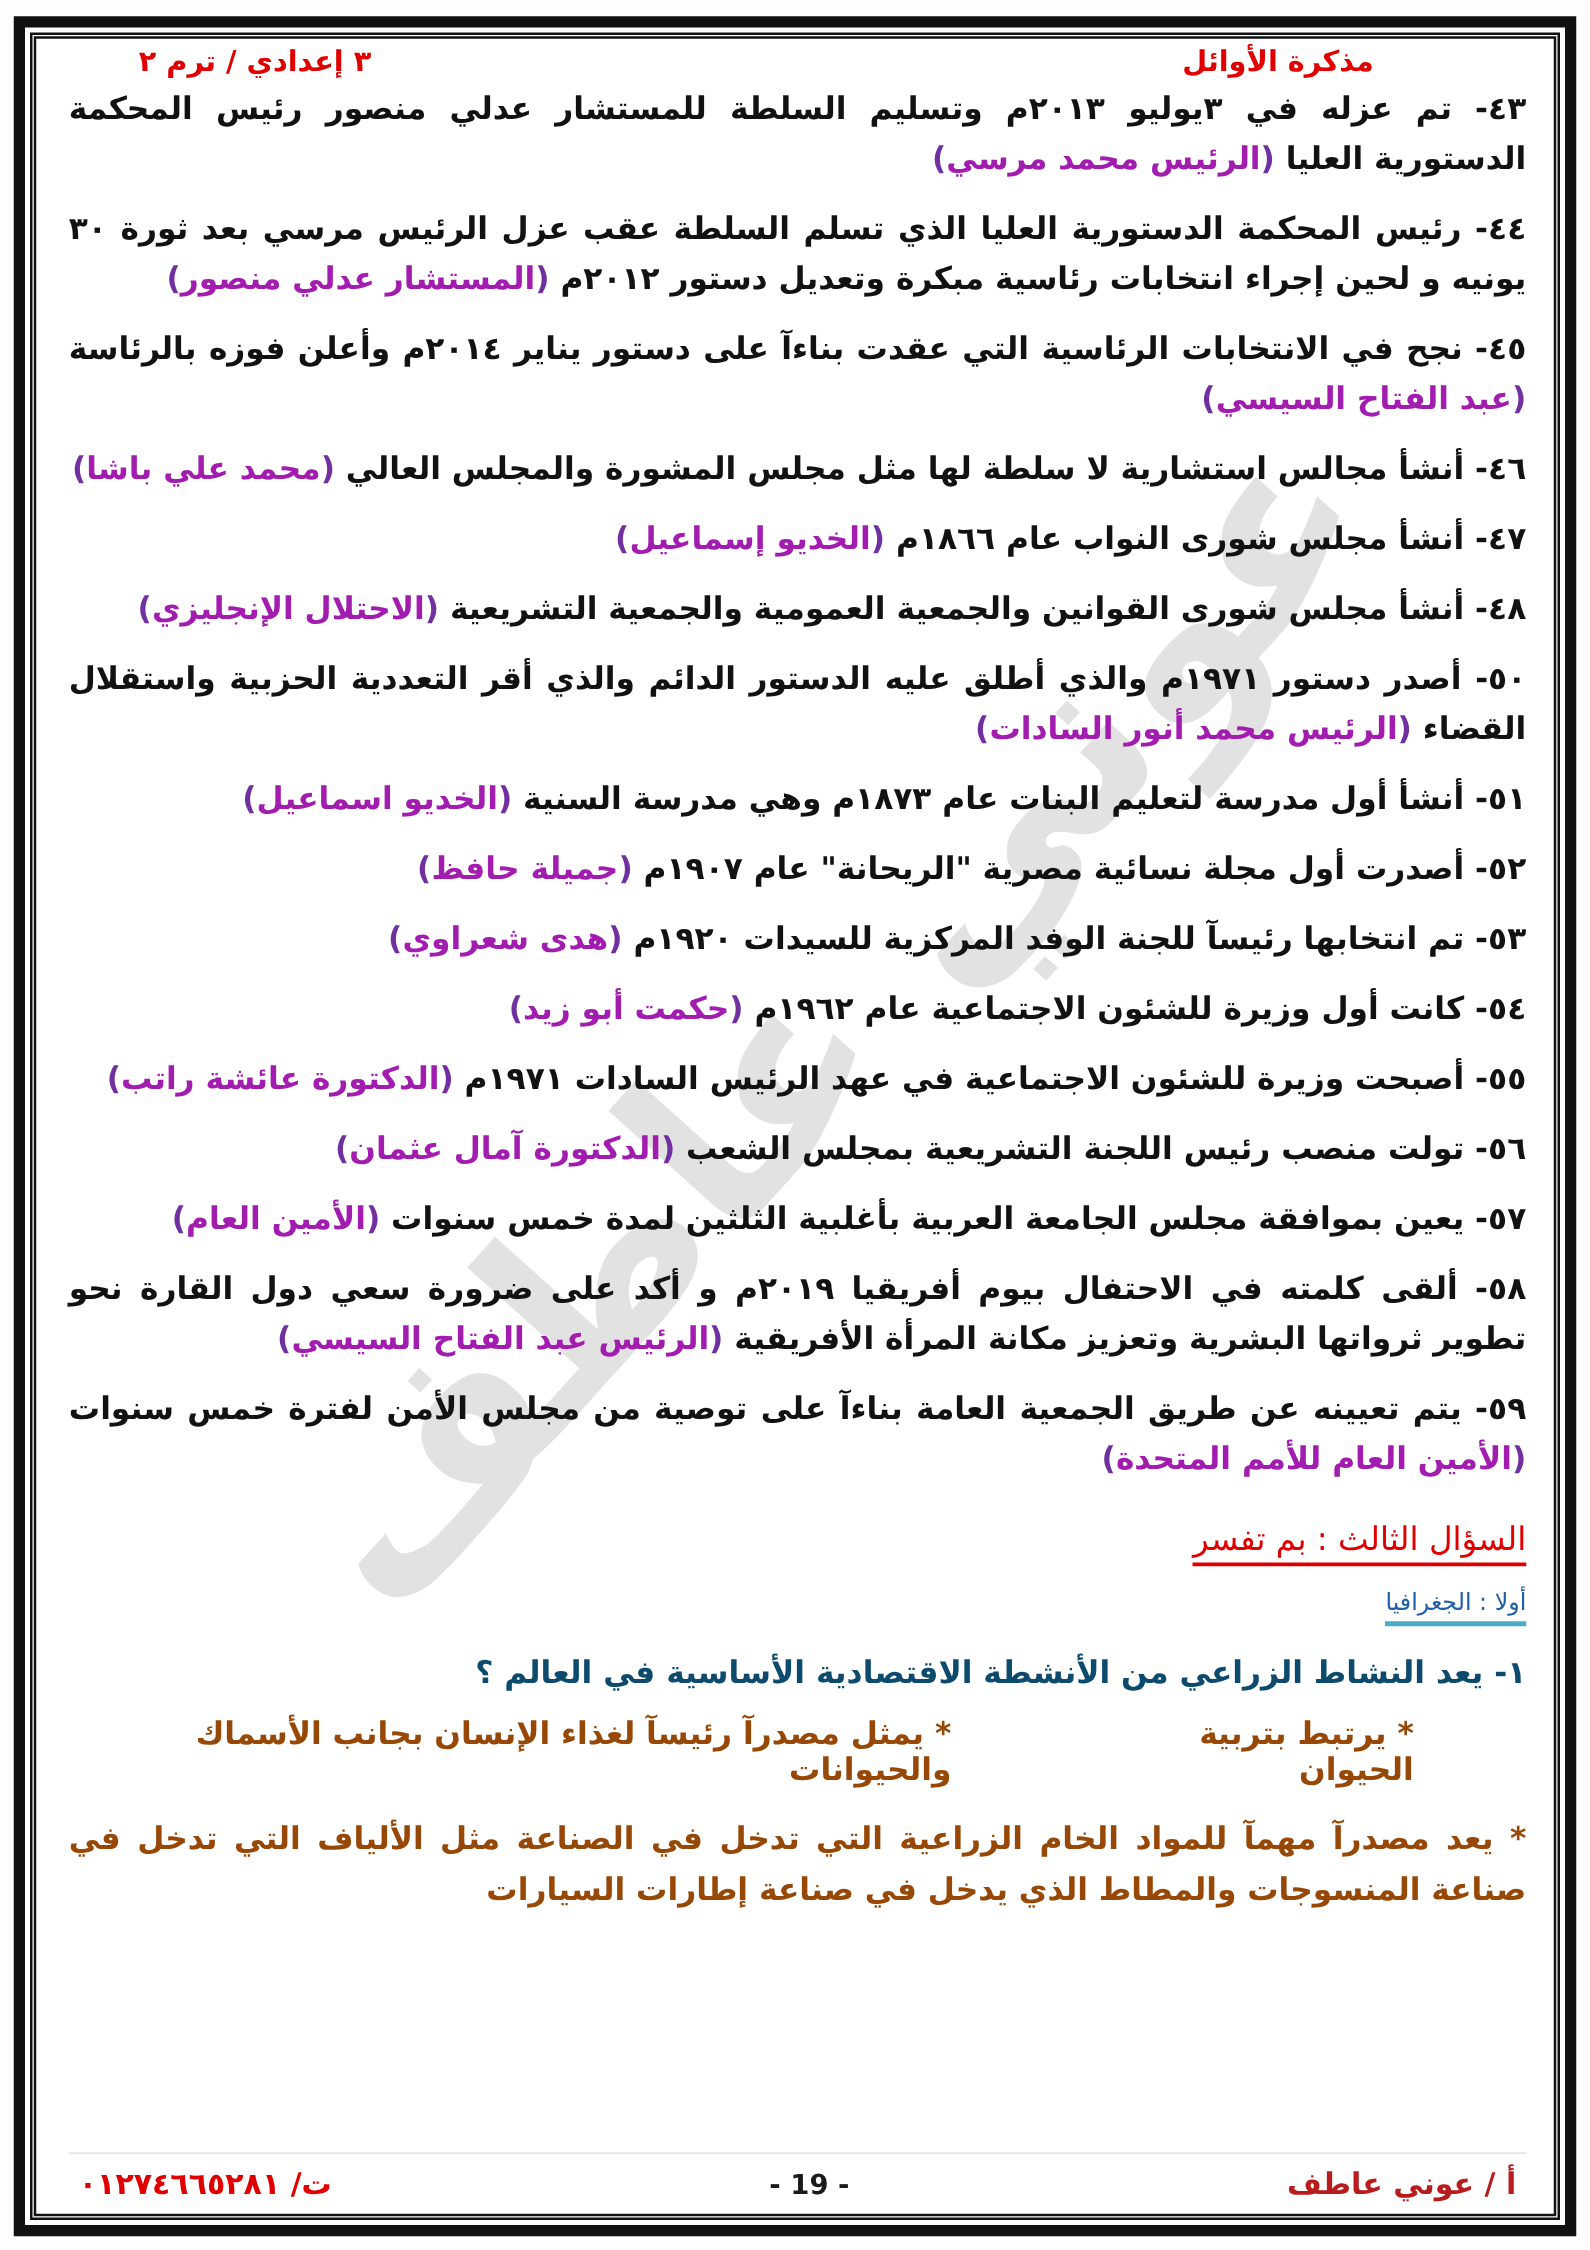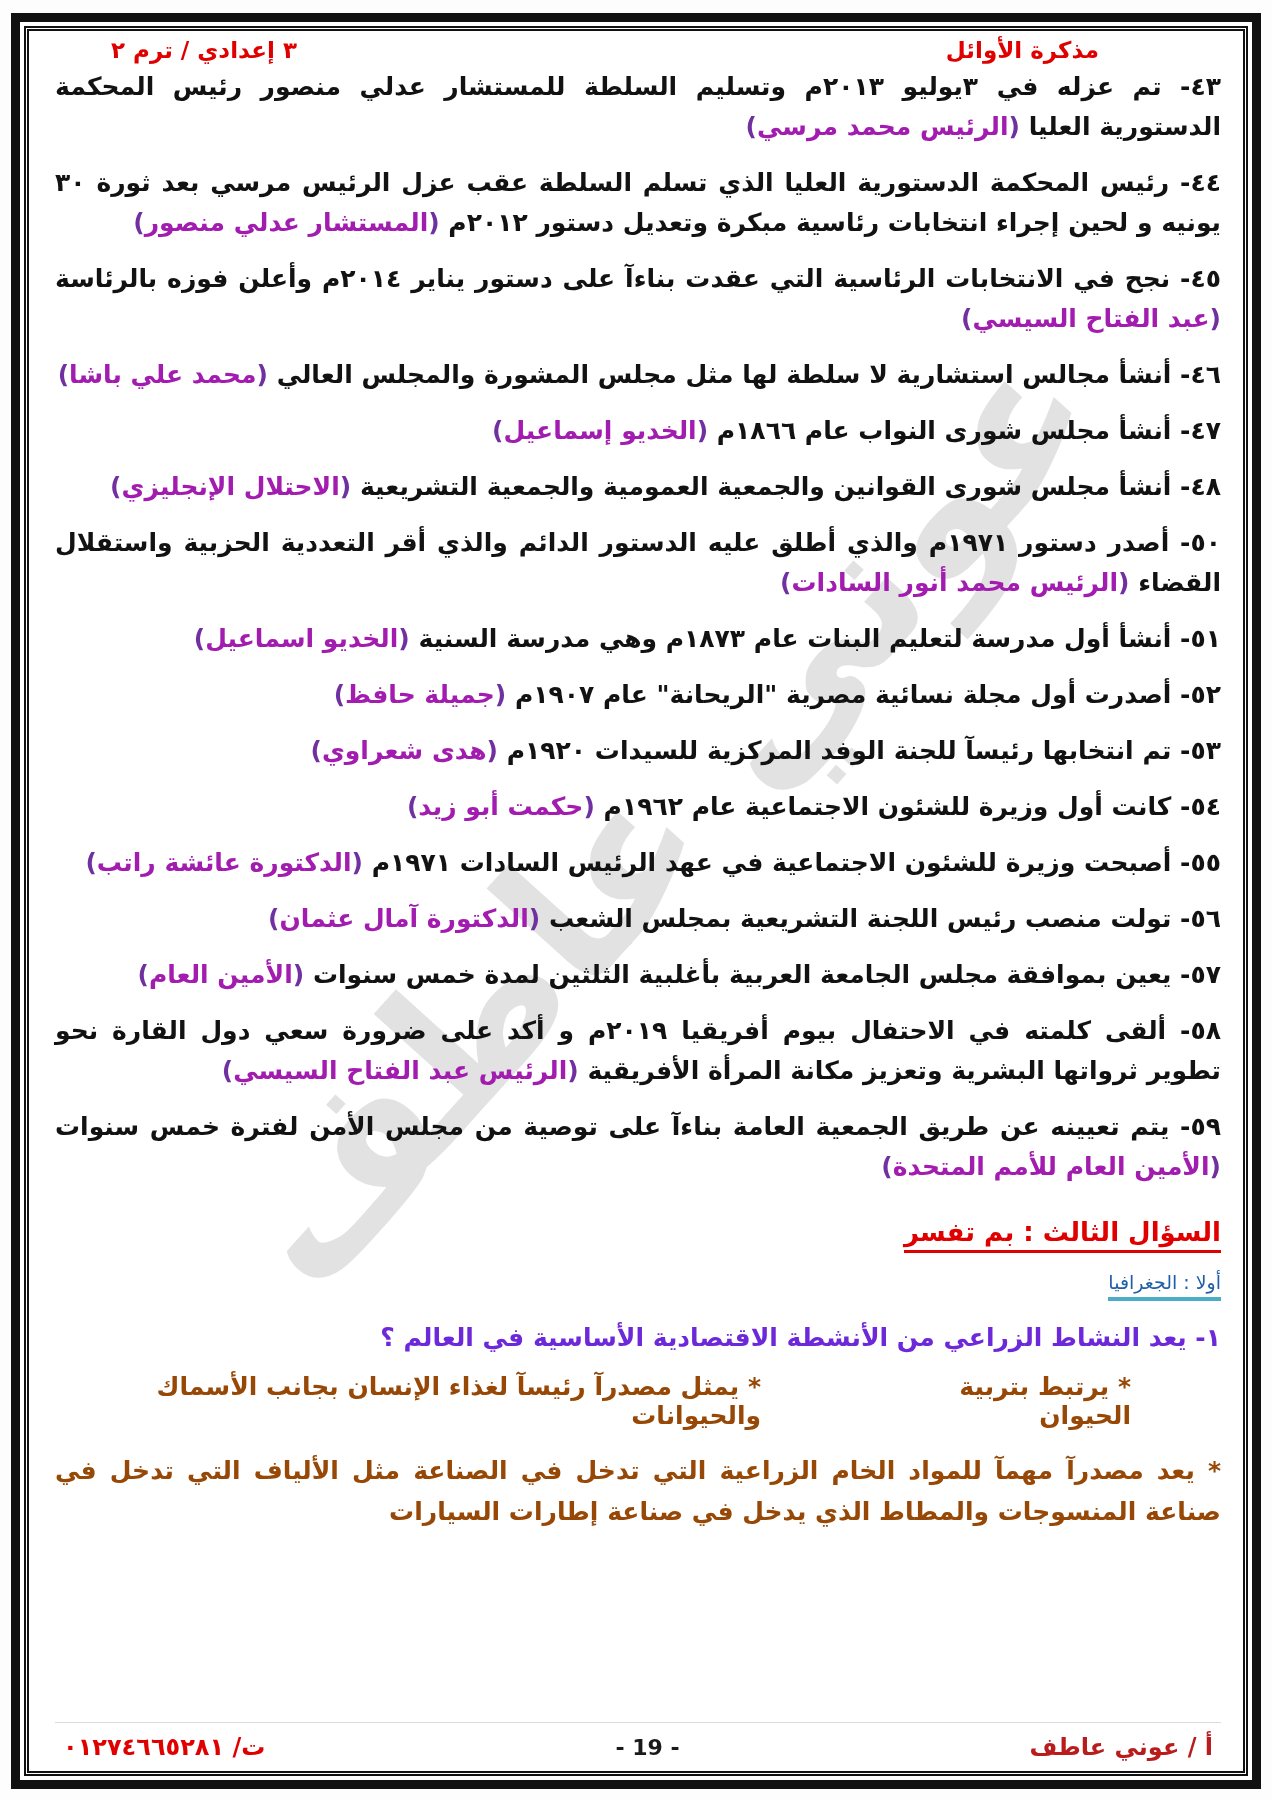--- a/index.html
+++ b/index.html
@@ -32,27 +32,27 @@
   }
 
   .item {
     font-size:25px; font-weight:700; color:#121212;
     text-align:justify; line-height:1.6; margin:0 0 16px 0;
   }
   .ans { color:#a21caf; }
   .pr  { color:#7030a0; }
   .ansgrp { white-space:nowrap; }
 
-  .heading-red { margin:14px 0 18px 0; font-size:26px; font-weight:700; }
+  .heading-red { margin:14px 0 18px 0; font-size:26px; font-weight:400; }
   .heading-red .u { color:#e00000; border-bottom:3px solid #e00000; padding-bottom:3px; display:inline-block; }
 
   .heading-blue { margin:0 0 20px 0; font-size:19px; font-weight:400; }
   .heading-blue .u { color:#1f5fa8; border-bottom:4px solid #4bacc6; padding-bottom:4px; display:inline-block; }
 
-  .q1 { font-size:25px; font-weight:700; color:#6d28d9; margin:2px 0 20px 0; }
+  .q1 { font-size:25px; font-weight:700; color:#0c4a6e; margin:2px 0 20px 0; }
 
   .bullets-row {
     display:flex; gap:126px; padding-left:40px; padding-right:90px;
     color:#974806; font-size:25px; font-weight:700; margin:0 0 20px 0;
   }
   .bullet-par {
     color:#974806; font-size:25px; font-weight:700;
     text-align:justify; line-height:1.65; margin:0 0 10px 0;
   }
 

